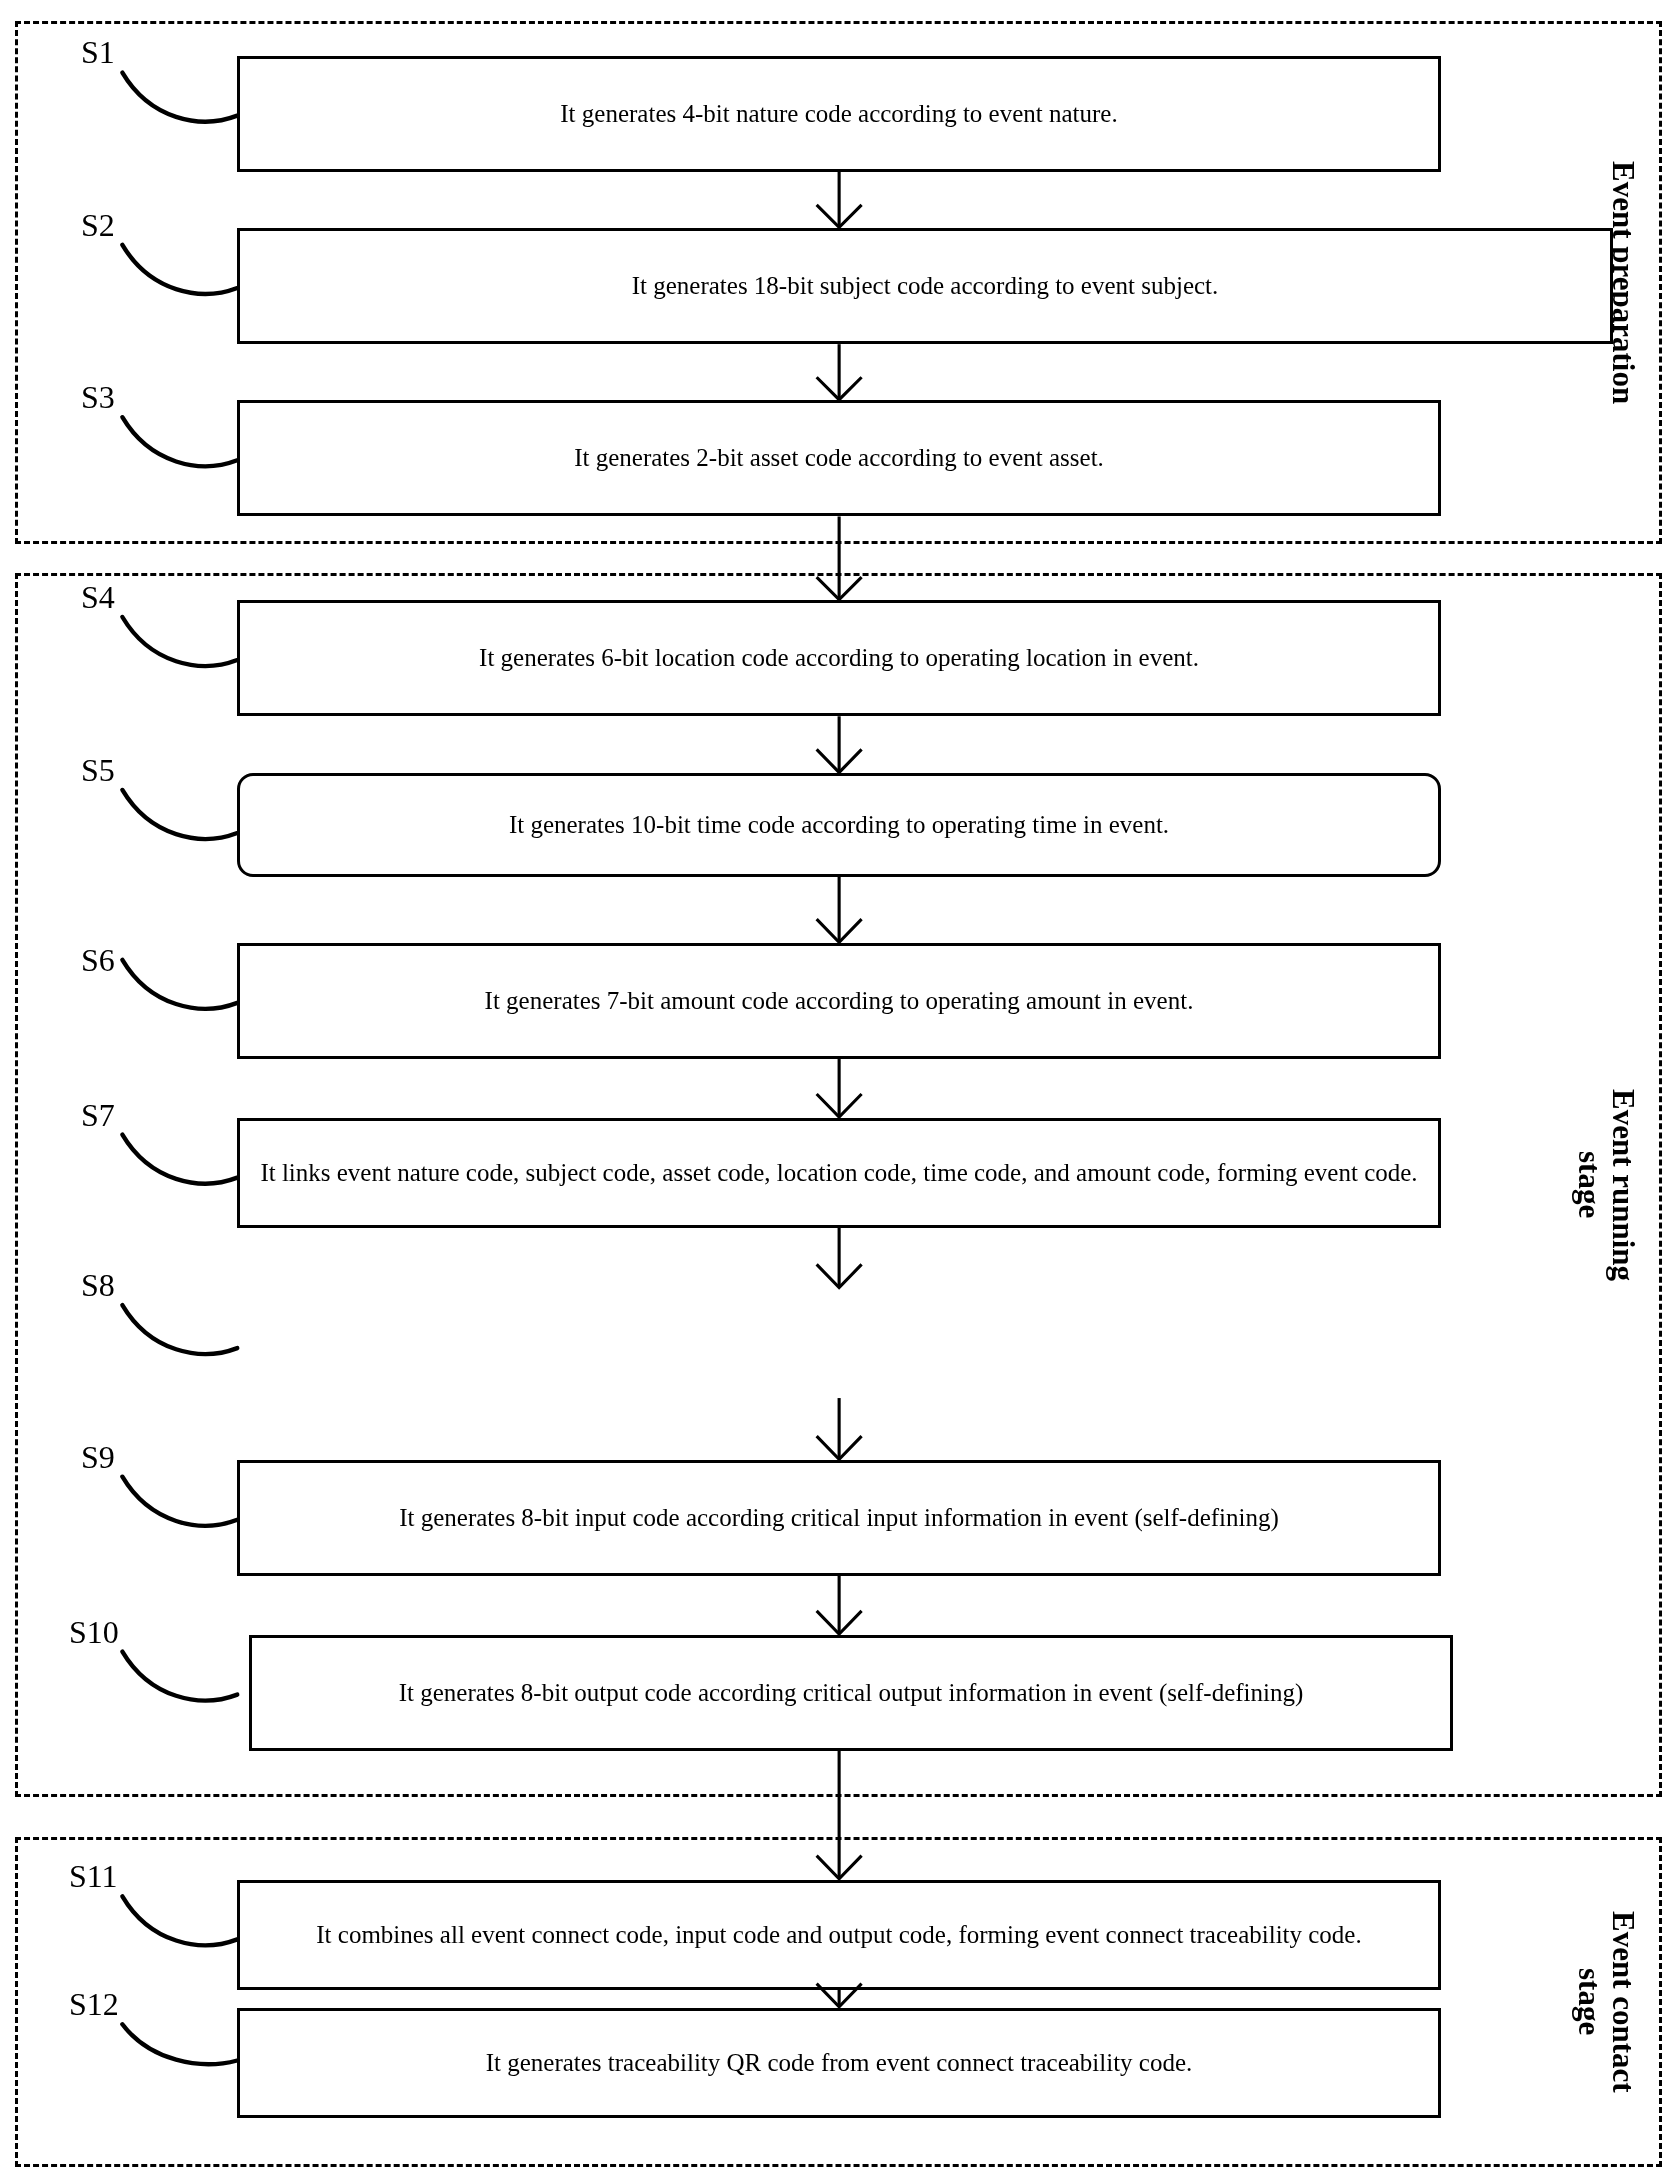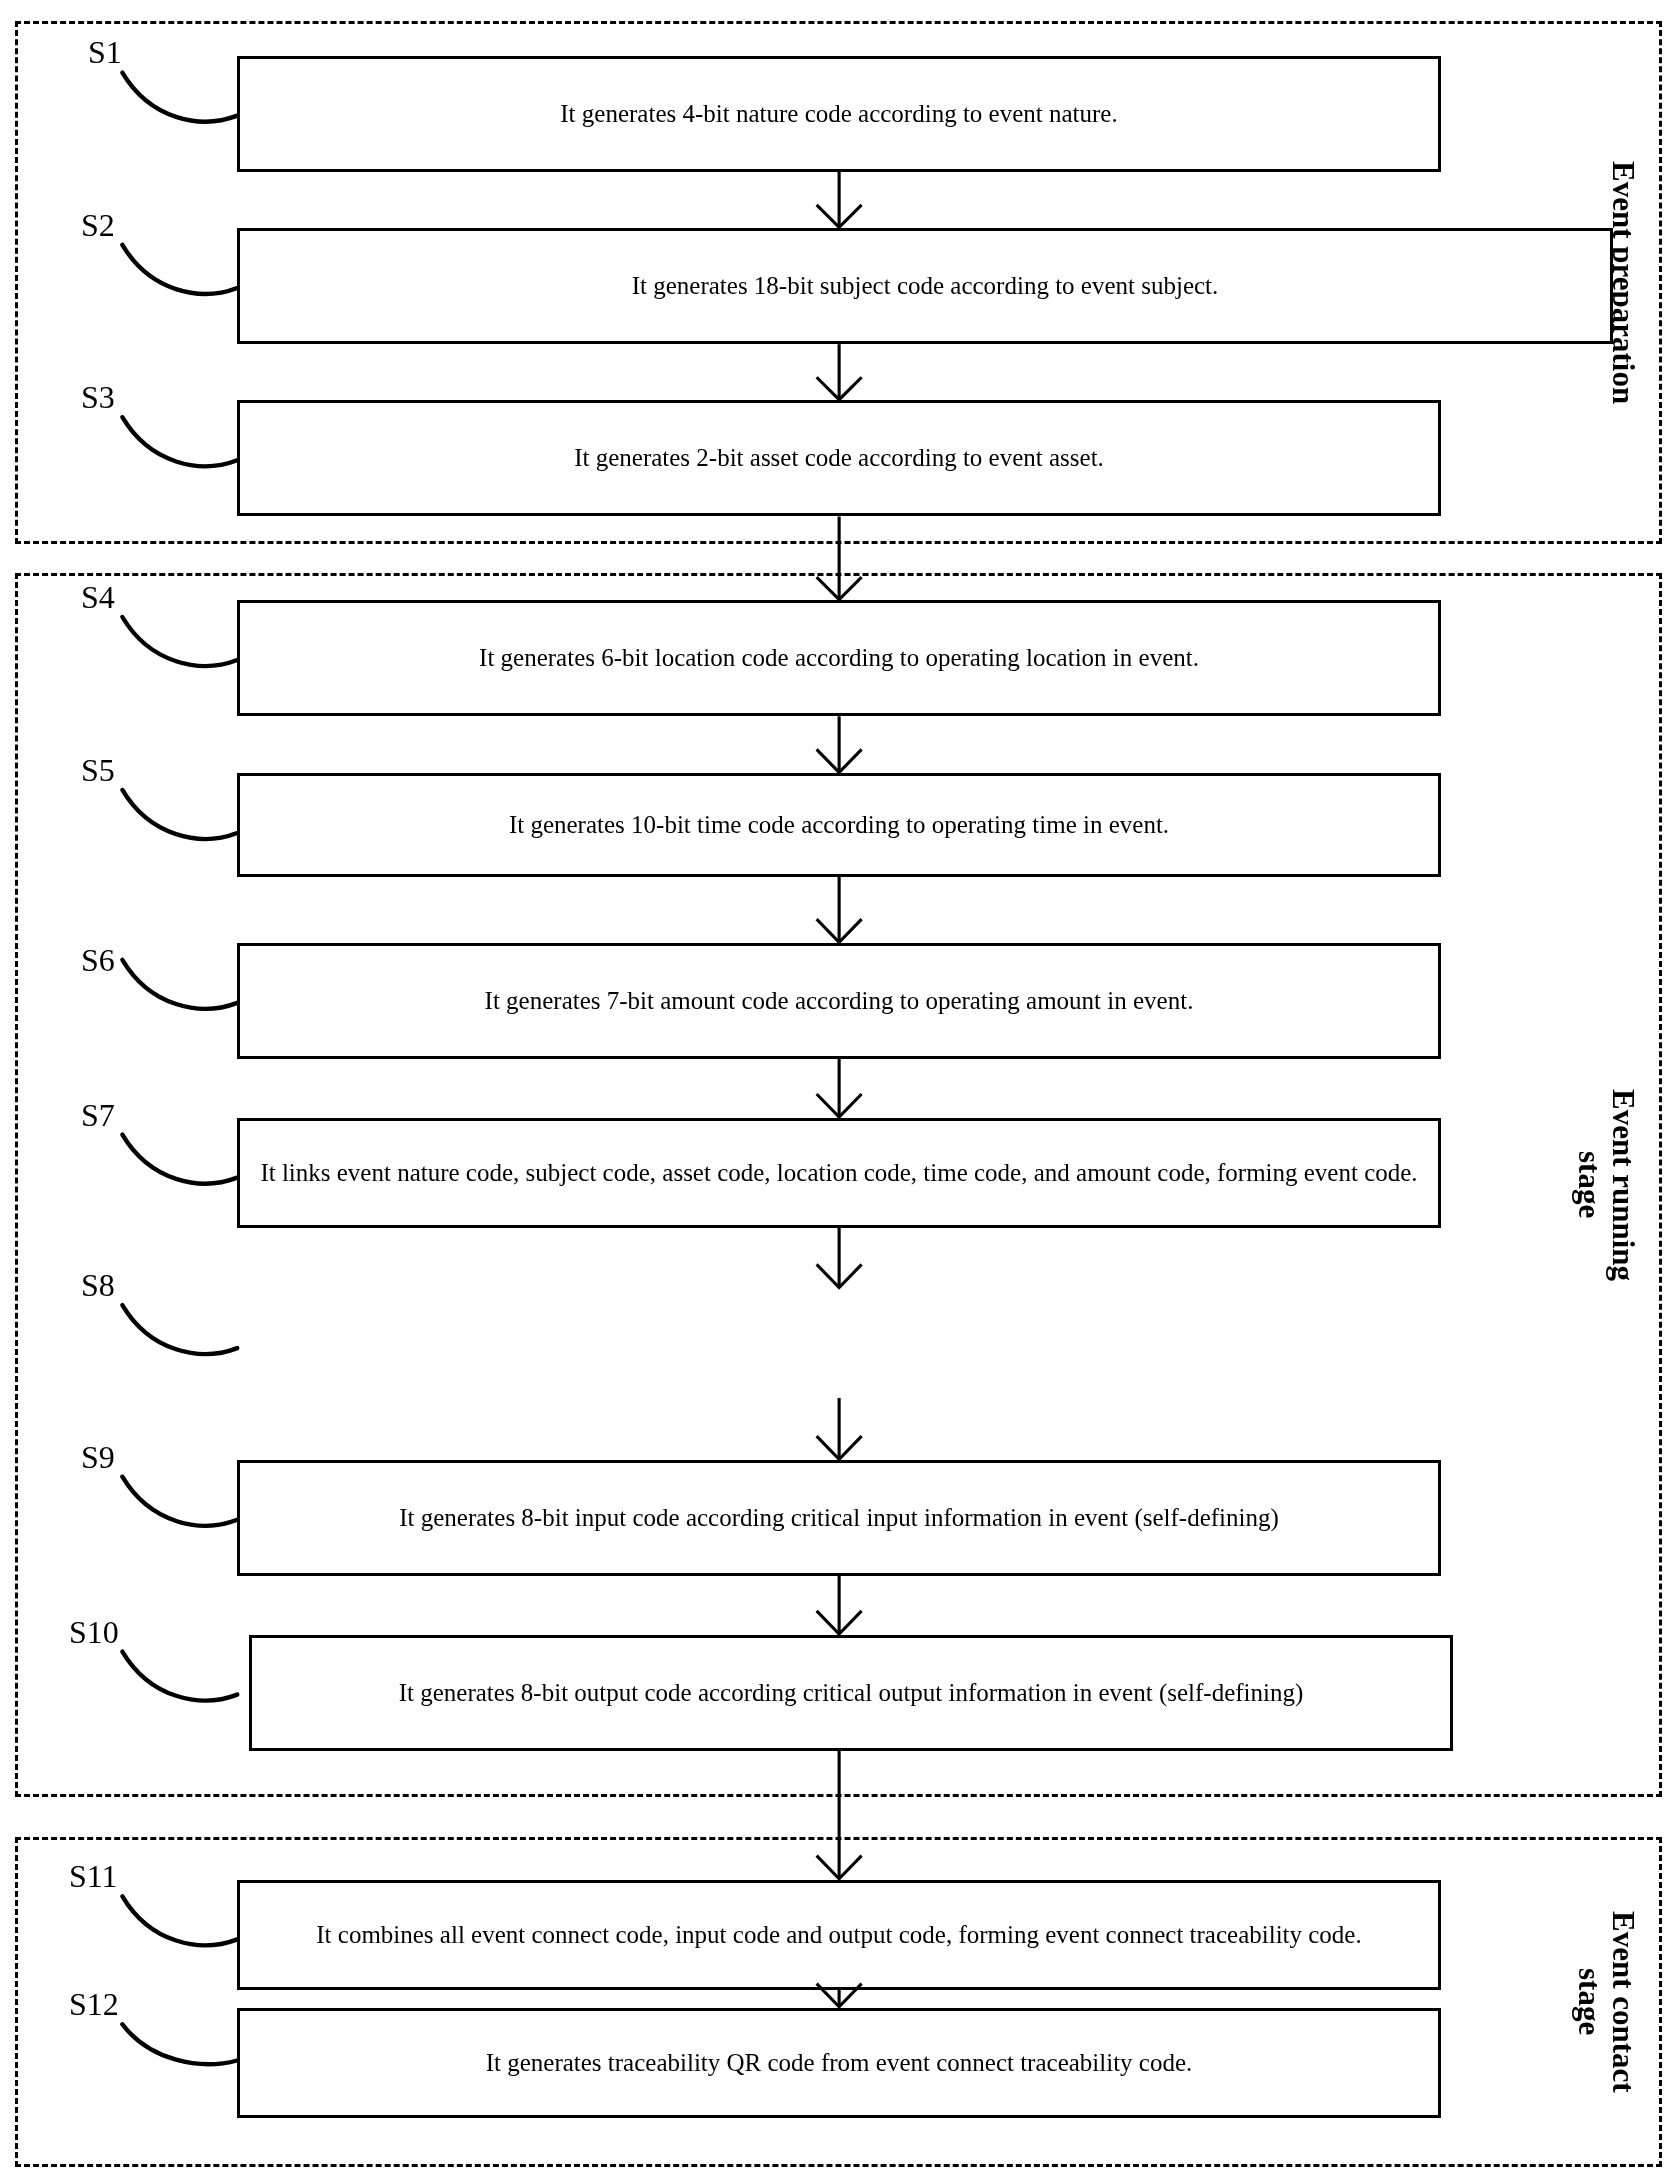--- a/index.html
+++ b/index.html
@@ -125,21 +125,21 @@
   </div>
 
   <div class="pbox" style="left:237px; top:400px; width:1204px; height:116px;">
     <span class="ptext">It generates 2-bit asset code according to event asset.</span>
   </div>
 
   <div class="pbox" style="left:237px; top:600px; width:1204px; height:116px;">
     <span class="ptext">It generates 6-bit location code according to operating location in event.</span>
   </div>
 
-  <div class="pbox" style="left:237px; top:773px; width:1204px; height:104px;">
+  <div class="pbox" style="left:237px; top:773px; width:1204px; height:104px;border-radius:16px;">
     <span class="ptext">It generates 10-bit time code according to operating time in event.</span>
   </div>
 
   <div class="pbox" style="left:237px; top:943px; width:1204px; height:116px;">
     <span class="ptext">It generates 7-bit amount code according to operating amount in event.</span>
   </div>
 
   <div class="pbox" style="left:237px; top:1118px; width:1204px; height:110px;">
     <span class="ptext">It links event nature code, subject code, asset code, location code, time code, and amount code, forming event code.</span>
   </div>
@@ -154,21 +154,21 @@
   </div>
 
   <div class="pbox" style="left:237px; top:2008px; width:1204px; height:110px;">
     <span class="ptext">It generates traceability QR code from event connect traceability code.</span>
   </div>
 
   <div class="pbox" style="left:237px; top:1880px; width:1204px; height:110px;">
     <span class="ptext">It combines all event connect code, input code and output code, forming event connect traceability code.</span>
   </div>
 
-  <div class="steplabel" style="left:88px; top:36px;">S1</div>
+  <div class="steplabel" style="left:81px; top:36px;">S1</div>
   <div class="steplabel" style="left:81px; top:209px;">S2</div>
   <div class="steplabel" style="left:81px; top:381px;">S3</div>
   <div class="steplabel" style="left:81px; top:581px;">S4</div>
   <div class="steplabel" style="left:81px; top:754px;">S5</div>
   <div class="steplabel" style="left:81px; top:924px;margin-top:20px;">S6</div>
   <div class="steplabel" style="left:81px; top:1099px;">S7</div>
   <div class="steplabel" style="left:81px; top:1269px;">S8</div>
   <div class="steplabel" style="left:81px; top:1441px;">S9</div>
   <div class="steplabel" style="left:69px; top:1616px;">S10</div>
   <div class="steplabel" style="left:69px; top:1860px;">S11</div>

